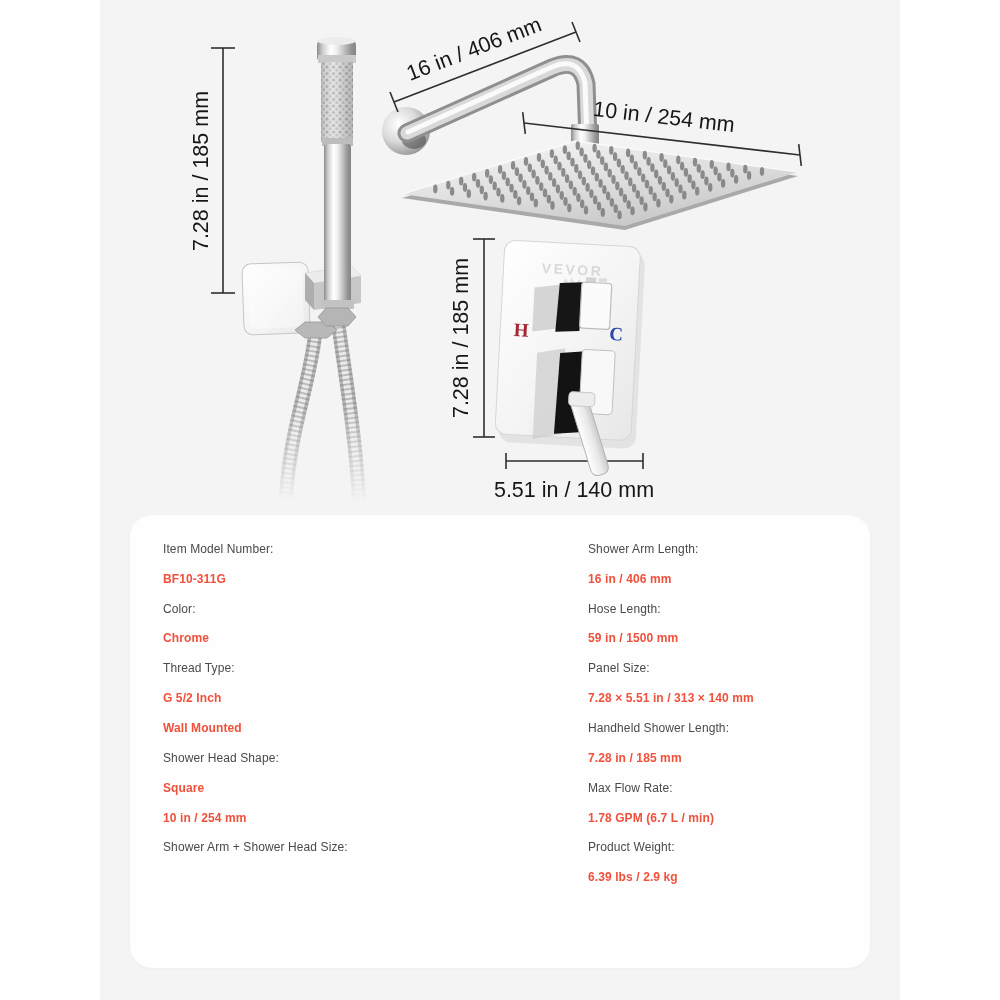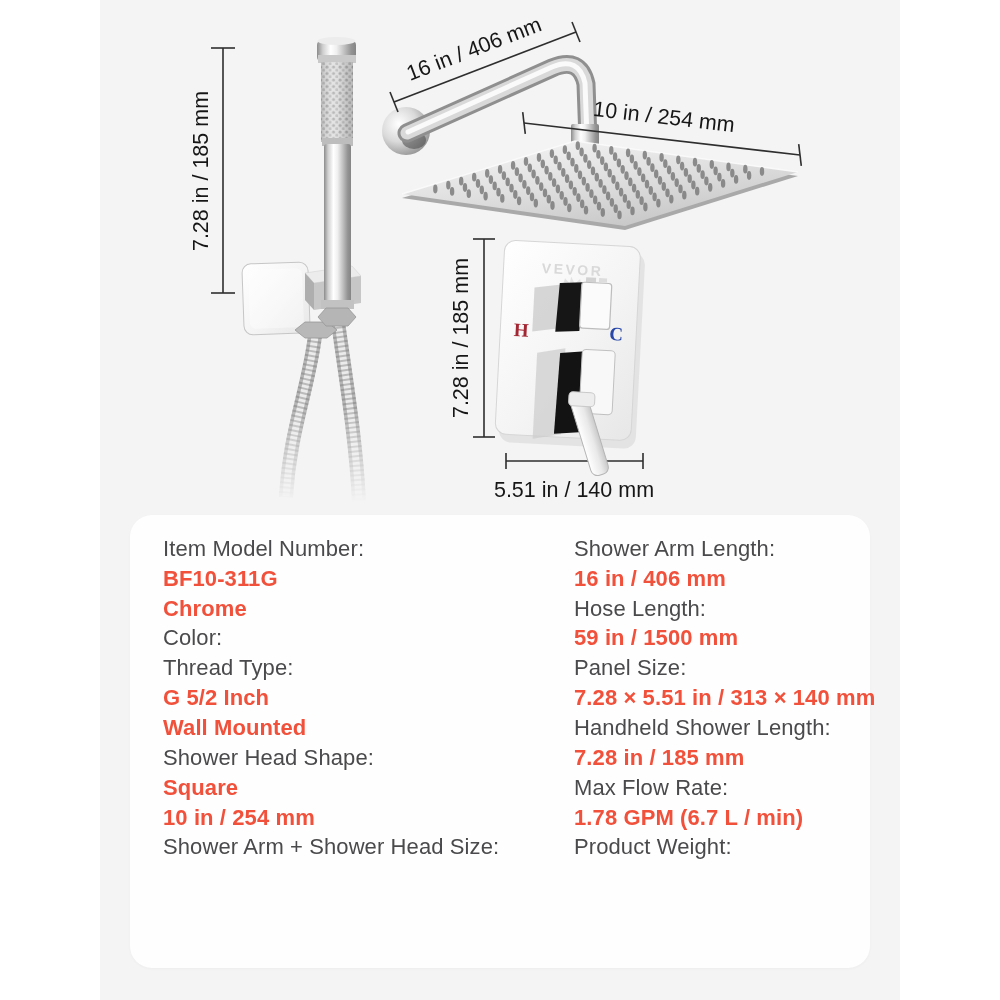--- a/index.html
+++ b/index.html
@@ -24,24 +24,24 @@
     background:var(--stage-bg);
   }
   svg.diagram{position:absolute;left:0;top:0;display:block;}
   .card{
     position:absolute;left:30px;top:515px;width:740px;height:453px;
     background:var(--card-bg);border-radius:22px;
     box-shadow:0 1px 3px rgba(0,0,0,0.03);
   }
   .spec-col{position:absolute;top:19px;}
   .spec-col.left{left:33px;width:410px;}
-  .spec-col.right{left:444px;width:275px;}
+  .spec-col.right{left:458px;width:275px;}
   .spec-line{
     height:29.85px;display:flex;align-items:center;
-    font-size:22px;white-space:nowrap;letter-spacing:0.1px;
+    font-size:12px;white-space:nowrap;letter-spacing:0.1px;
   }
   .spec-label{color:var(--label-gray);}
   .spec-value{color:var(--value-red);font-weight:700;}
   text.dim-text{
     font-family:"Liberation Sans",sans-serif;
     font-size:21.5px;fill:var(--dim-text);
   }
   text.brand-text{
     font-family:"Liberation Sans",sans-serif;
     font-size:14px;font-weight:700;letter-spacing:2.5px;fill:var(--brand-gray);
@@ -364,22 +364,22 @@
       <text class="dim-text" x="461" y="338" text-anchor="middle" dominant-baseline="central" transform="rotate(-90 461 338)">7.28 in / 185 mm</text>
     </g>
   </svg>
 
   <div class="card">
     <div class="spec-col left">
 
         <div class="spec-line spec-label">Item Model Number:</div>
         <div class="spec-line spec-value">BF10-311G</div>
 
+        <div class="spec-line spec-label">Color:</div>
         <div class="spec-line spec-value">Chrome</div>
-        <div class="spec-line spec-label">Color:</div>
 
         <div class="spec-line spec-label">Thread Type:</div>
         <div class="spec-line spec-value">G 5/2 Inch</div>
 
         <div class="spec-line spec-value">Wall Mounted</div>
 
         <div class="spec-line spec-label">Shower Head Shape:</div>
         <div class="spec-line spec-value">Square</div>
 
         <div class="spec-line spec-value">10 in / 254 mm</div>
@@ -397,15 +397,16 @@
         <div class="spec-line spec-label">Panel Size:</div>
         <div class="spec-line spec-value">7.28 × 5.51 in / 313 × 140 mm</div>
 
         <div class="spec-line spec-label">Handheld Shower Length:</div>
         <div class="spec-line spec-value">7.28 in / 185 mm</div>
 
         <div class="spec-line spec-label">Max Flow Rate:</div>
         <div class="spec-line spec-value">1.78 GPM (6.7 L / min)</div>
 
         <div class="spec-line spec-label">Product Weight:</div>
+        <div class="spec-line spec-value">6.39 lbs / 2.9 kg</div>
       </div>
   </div>
 </div>
 
 </body></html>

